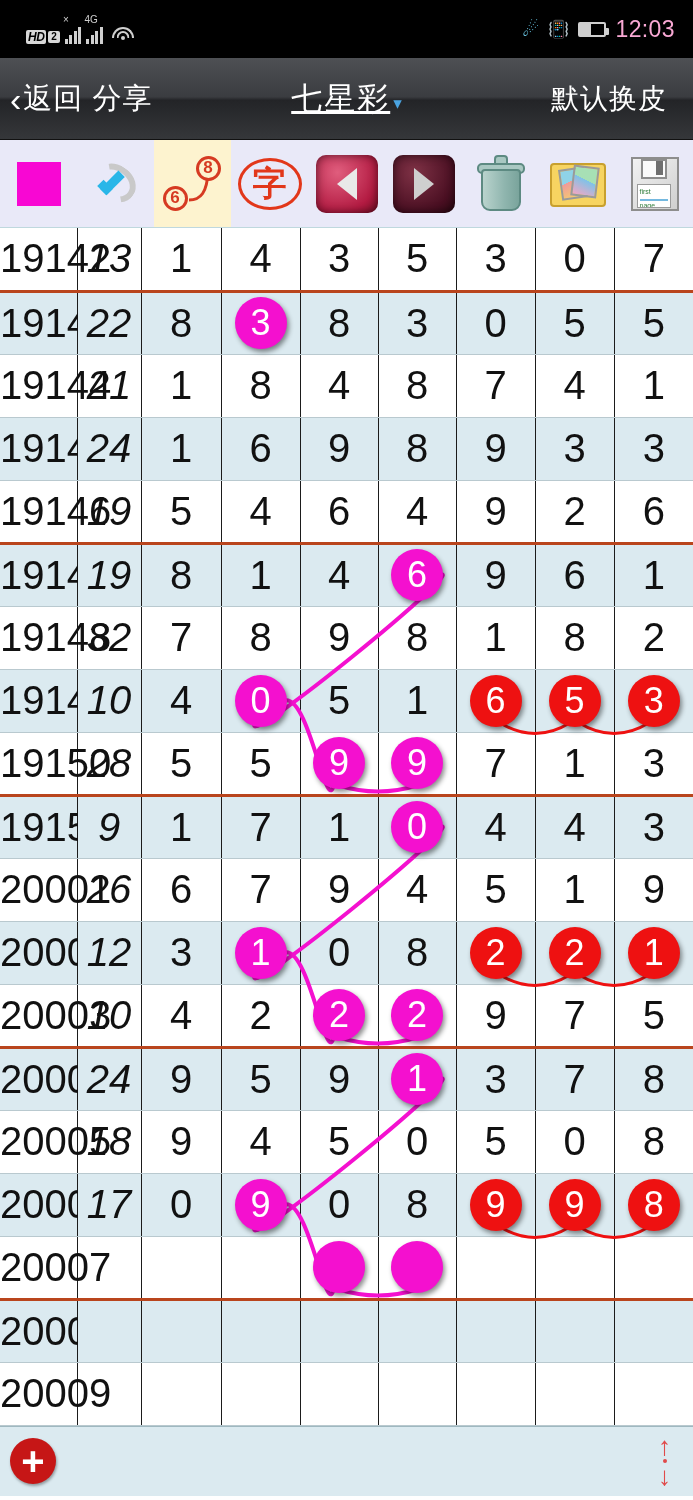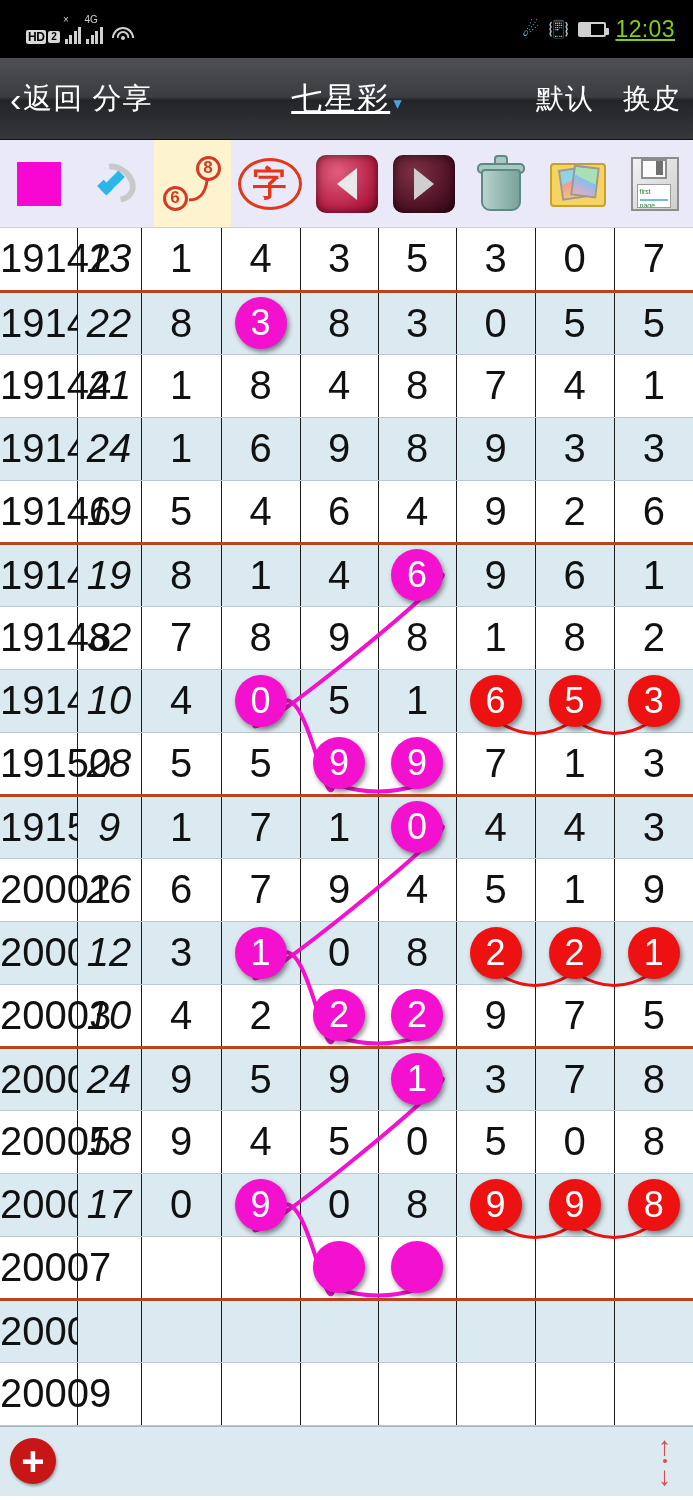--- a/index.html
+++ b/index.html
@@ -5,21 +5,21 @@
   * { margin:0; padding:0; box-sizing:border-box; }
   html,body { width:693px; height:1500px; overflow:hidden; background:#fff;
               font-family:"Liberation Sans","DejaVu Sans",sans-serif; }
 
   
   #statusbar { height:58px; background:#000; color:#fff; position:relative;
                display:flex; align-items:center; }
   #sb-left { display:flex; align-items:flex-end; gap:5px; padding-left:26px; height:30px; }
   .hd-badge { display:flex; align-items:center; gap:2px; }
   .hd-box { background:#d8d8d8; color:#000; font-size:12px; font-weight:bold;
-            padding:1px 2px; border-radius:2px; line-height:1; letter-spacing:-0.5px; }
+            padding:1px 2px; border-radius:2px; line-height:1; letter-spacing:-0.5px;font-style:italic; }
   .hd-num { background:#d8d8d8; color:#000; font-size:10px; font-weight:bold;
             padding:1px 3px; border-radius:2px; line-height:1; }
   .bars { display:flex; align-items:flex-end; gap:1.5px; height:18px; }
   .bars i { display:block; width:3px; background:#cfcfcf; }
   .bars i:nth-child(1){height:5px} .bars i:nth-child(2){height:9px}
   .bars i:nth-child(3){height:13px} .bars i:nth-child(4){height:17px}
   .sig-wrap { position:relative; display:flex; align-items:flex-end; }
   .sig-tag { position:absolute; top:-11px; left:-2px; font-size:10px; color:#cfcfcf; line-height:1;}
   .wifi { width:22px; height:17px; position:relative; margin-left:4px; }
   .wifi span { position:absolute; left:50%; transform:translateX(-50%);
@@ -29,35 +29,35 @@
   .wifi span:nth-child(3){ width:4px; height:4px; bottom:4px; border-radius:50%;
                            border:none; background:#cfcfcf; }
   #sb-right { position:absolute; right:18px; display:flex; align-items:center; gap:9px; }
   .bt-icon { color:#6fd0ef; font-size:19px; line-height:1; }
   .vib-icon { color:#cfcfcf; font-size:17px; line-height:1; }
   .batt { width:28px; height:15px; border:2px solid #cfcfcf; border-radius:2px;
           position:relative; display:flex; align-items:center; }
   .batt:after { content:""; position:absolute; right:-5px; top:4px; width:3px; height:7px;
                 background:#cfcfcf; border-radius:0 1px 1px 0; }
   .batt i { display:block; height:100%; width:45%; background:#cfcfcf; }
-  #clock { font-size:23px; color:#84cc16; letter-spacing:0.4px;text-decoration:underline; }
+  #clock { font-size:23px; color:#f9a8d4; letter-spacing:0.4px; }
 
   
   #navbar { height:82px; position:relative;
             background:linear-gradient(to bottom,#4e5054 0%,#3a3c40 48%,#232427 52%,#35373a 100%);
             display:flex; align-items:center; color:#fff;
             border-bottom:1px solid #111; }
   #nav-back { display:flex; align-items:center; padding-left:10px; cursor:pointer; }
   .chev { font-size:34px; line-height:1; margin-right:2px; font-weight:300; }
   #nav-back-label { font-size:29px; letter-spacing:1px;text-align:center; }
   #nav-title-wrap { position:absolute; left:0; right:0; display:flex; justify-content:center;
                     align-items:flex-end; pointer-events:none; }
   #nav-title { font-size:31px; letter-spacing:2px;text-decoration:underline; }
   .caret { color:#4aa3e0; font-size:17px; margin-left:3px; margin-bottom:6px; }
-  #nav-right { margin-left:auto; padding-right:12px; display:flex; gap:29px; z-index:2; }
+  #nav-right { margin-left:auto; padding-right:26px; display:flex; gap:0; z-index:2; }
   .nav-act { font-size:28px; letter-spacing:1px; cursor:pointer; }
 
   
   #toolbar { height:88px; background:#e9e9f8; display:flex; align-items:stretch;
              border-bottom:1px solid #bfd8de; }
   .tb { width:77px; display:flex; align-items:center; justify-content:center; position:relative; }
   .tb.hl { background:#fdf3cf; }
   .swatch { width:44px; height:44px; background:#f807d3; }
 
   

